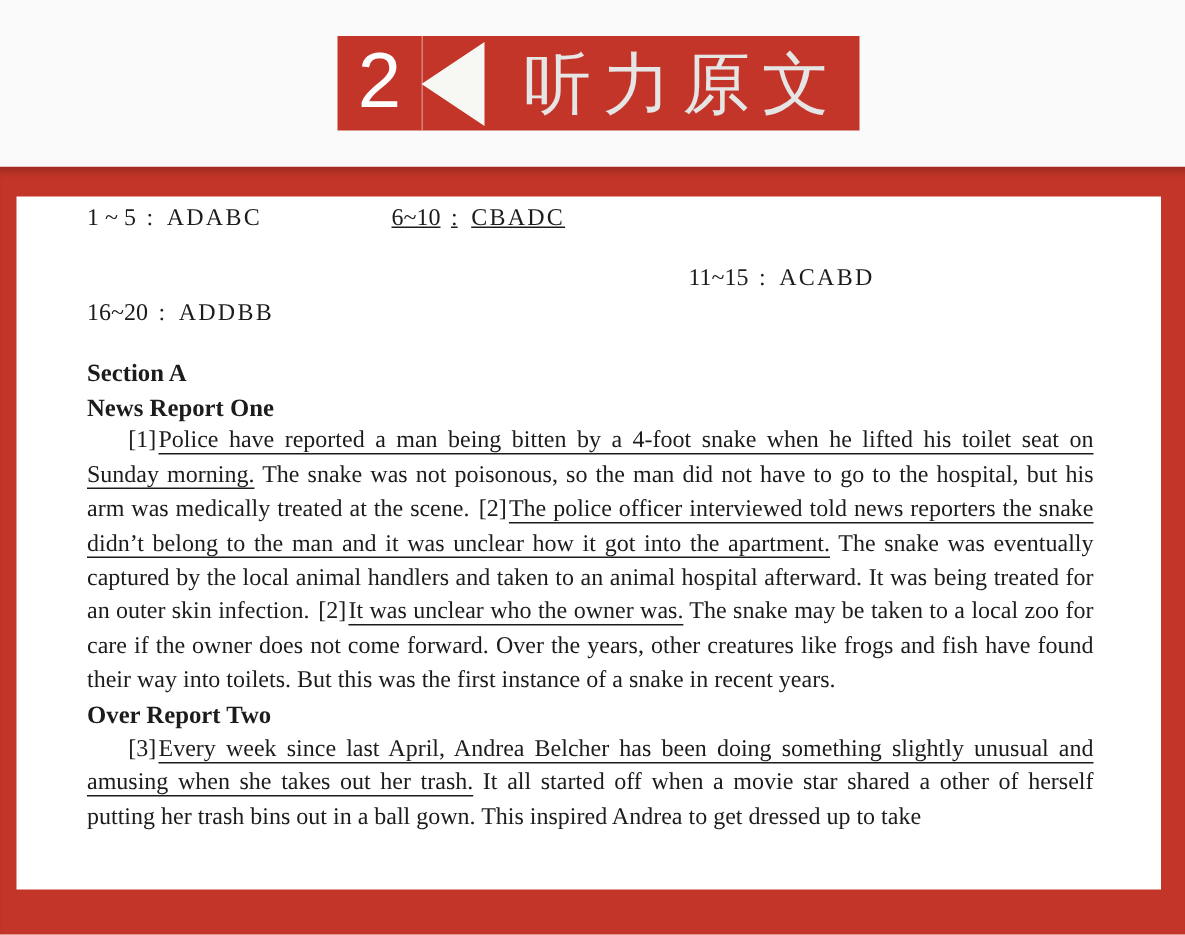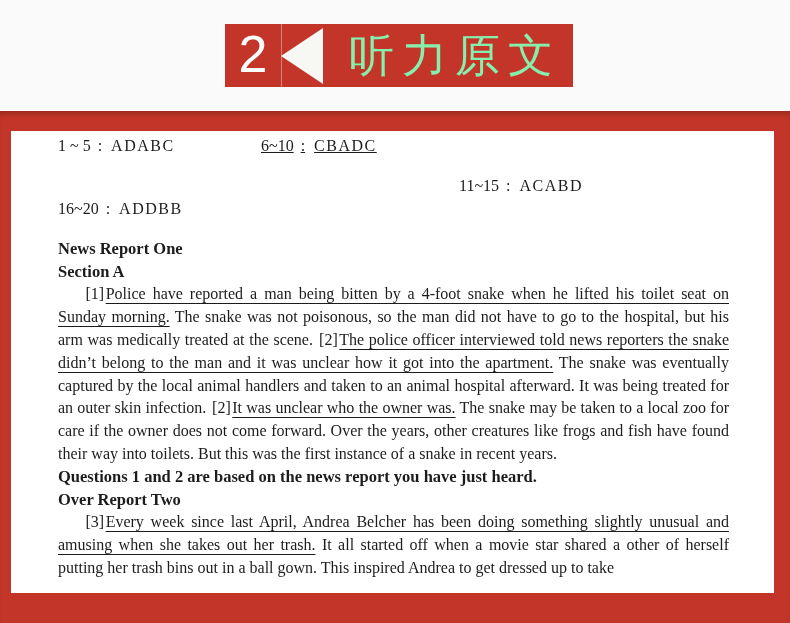--- a/index.html
+++ b/index.html
@@ -19,21 +19,21 @@
     color:#ffffff; font-family:"Liberation Sans","DejaVu Sans",sans-serif;
     font-size:52px; line-height:1; padding-bottom:3px;
     border-right:1px solid rgba(255,255,255,0.38);
   }
   .banner-tri {
     width:0; height:0; margin-left:-1px;
     border-top:28px solid transparent; border-bottom:28px solid transparent;
     border-right:42px solid #f7f7f4;
   }
   .banner-title {
-    color:#86efac; font-family:"Liberation Sans","DejaVu Sans",sans-serif;
+    color:#e5e5e5; font-family:"Liberation Sans","DejaVu Sans",sans-serif;
     font-size:45px; line-height:1; letter-spacing:8px; font-weight:400;
     padding:0 12px 0 26px; white-space:nowrap;
   }
   
   .red-frame {
     height:566px; background:#c33528; padding:20px 16px 0 11px;
     box-shadow: inset 0 7px 6px -4px rgba(0,0,0,0.22);
   }
   .paper { height:462px; background:#ffffff; overflow:hidden; }
   .content {
@@ -76,27 +76,26 @@
             <div class="ans-cell c1"><span class="rng">1 ~ 5</span><span class="sep">:</span><span class="ltr">ADABC</span></div>
             <div class="ans-cell c2"><span class="rng">6~10</span><span class="sep">:</span><span class="ltr">CBADC</span></div>
             <div class="ans-cell c3"><span class="rng">11~15</span><span class="sep">:</span><span class="ltr">ACABD</span></div>
           </div>
           <div class="ans-row">
             <div class="ans-cell c1"><span class="rng">16~20</span><span class="sep">:</span><span class="ltr">ADDBB</span></div>
             <div class="ans-cell c3"></div>
           </div>
         </div>
 
+        <div class="heading">Section A</div>
+
         <div class="heading">News Report One</div>
-
-        <div class="heading">Section A</div>
 
         <p class="para"><span class="mk">[1]</span><span class="u">Police have reported a man being bitten by a 4-foot snake when he lifted his toilet seat on Sunday morning.</span><span> The snake was not poisonous, so the man did not have to go to the hospital, but his arm was medically treated at the scene. </span><span class="mk">[2]</span><span class="u">The police officer interviewed told news reporters the snake didn’t belong to the man and it was unclear how it got into the apartment.</span><span> The snake was eventually captured by the local animal handlers and taken to an animal hospital afterward. It was being treated for an outer skin infection. </span><span class="mk">[2]</span><span class="u">It was unclear who the owner was.</span><span> The snake may be taken to a local zoo for care if the owner does not come forward. Over the years, other creatures like frogs and fish have found their way into toilets. But this was the first instance of a snake in recent years.</span></p>
 
-        <div class="heading">Questions 1 and 2 are based on the news report you have just heard.</div>
 
 
         <div class="heading">Over Report Two</div>
 
         <p class="para"><span class="mk">[3]</span><span class="u">Every week since last April, Andrea Belcher has been doing something slightly unusual and amusing when she takes out her trash.</span><span> It all started off when a movie star shared a other of herself putting her trash bins out in a ball gown. This inspired Andrea to get dressed up to take</span></p>
 
       </div>
     </div>
   </div>
 

